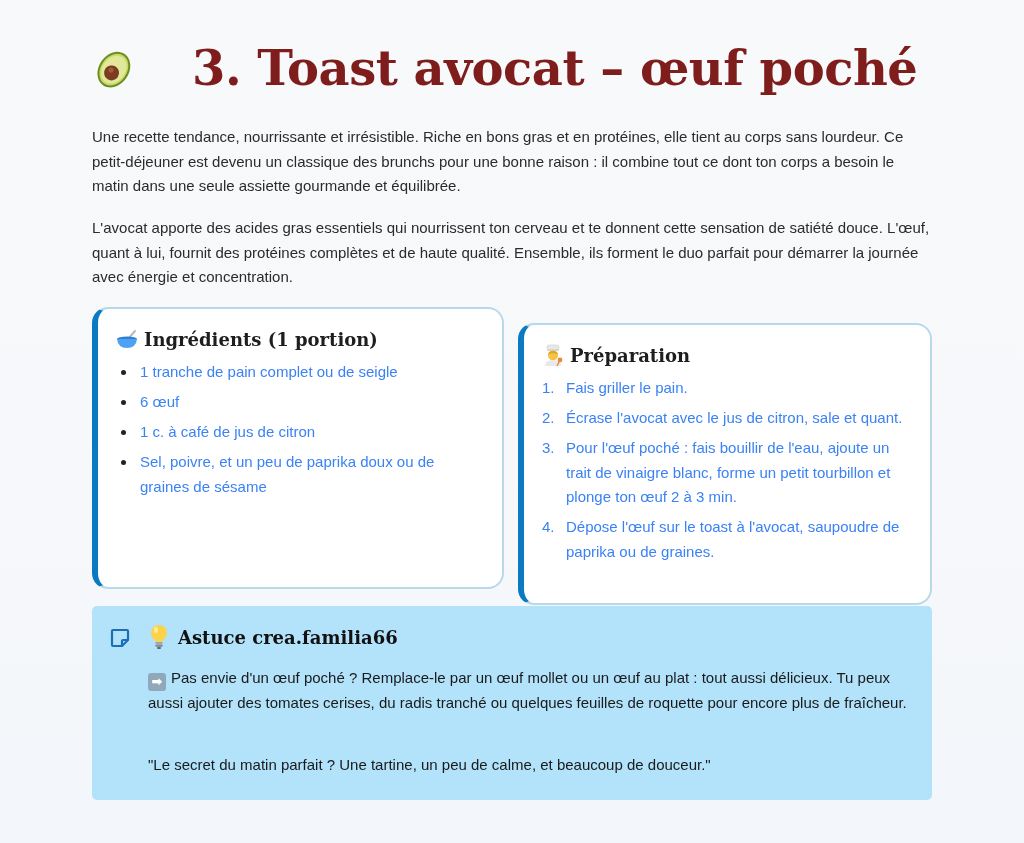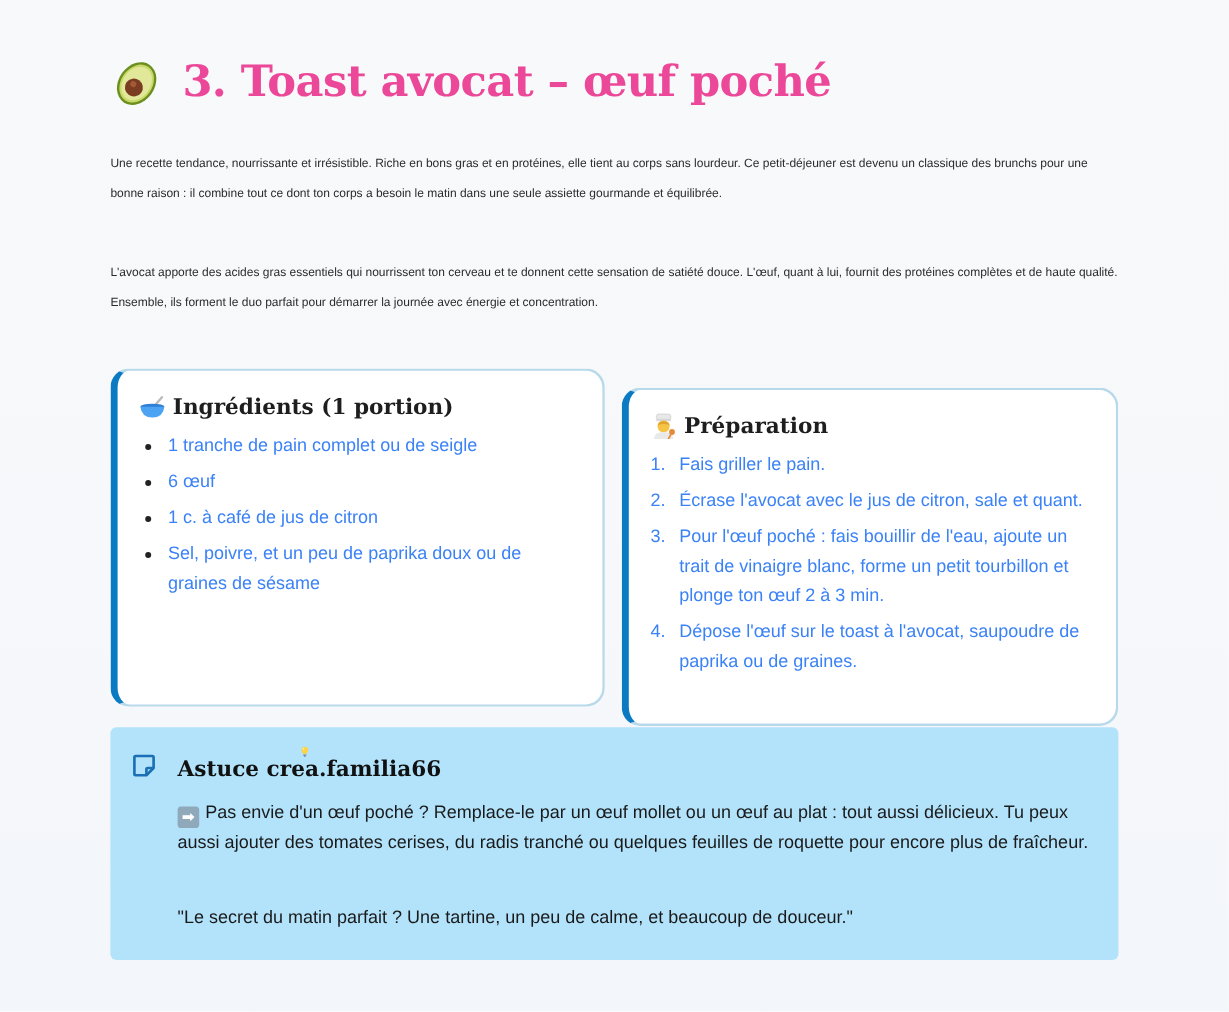--- a/index.html
+++ b/index.html
@@ -30,30 +30,31 @@
     }
     .title-emoji {
       width: 46px;
       height: 46px;
       margin-right: 14px;
       display: inline-block;
     }
     .title-text {
       font-family: "DejaVu Serif", "Liberation Serif", serif;
       font-weight: bold;
-      font-size: 36px;
-      color: #ec4899;
+      font-size: 48px;
+      color: #7f1d1d;
       letter-spacing: -0.5px;
       white-space: nowrap;
+      margin-left: 40px;
     }
     .intro {
       position: absolute;
       left: 0;
       width: 840px;
-      font-size: 10px;
+      font-size: 15px;
       line-height: 24.5px;
       color: #2b2b2b;
     }
     .intro.p1 { top: 125px; }
     .intro.p2 { top: 216px; }
 
     .card {
       position: absolute;
       top: 307px;
       height: 282px;
@@ -129,21 +130,20 @@
       width: 20px;
       height: 20px;
     }
     .callout-header {
       position: absolute;
       left: 56px;
       top: 16px;
       display: flex;
       align-items: center;
       height: 30px;
-      flex-direction: column;
     }
     .bulb {
       width: 22px;
       height: 26px;
       margin-right: 8px;
       display: inline-block;
     }
     .callout-title {
       font-family: "DejaVu Serif", "Liberation Serif", serif;
       font-weight: bold;

